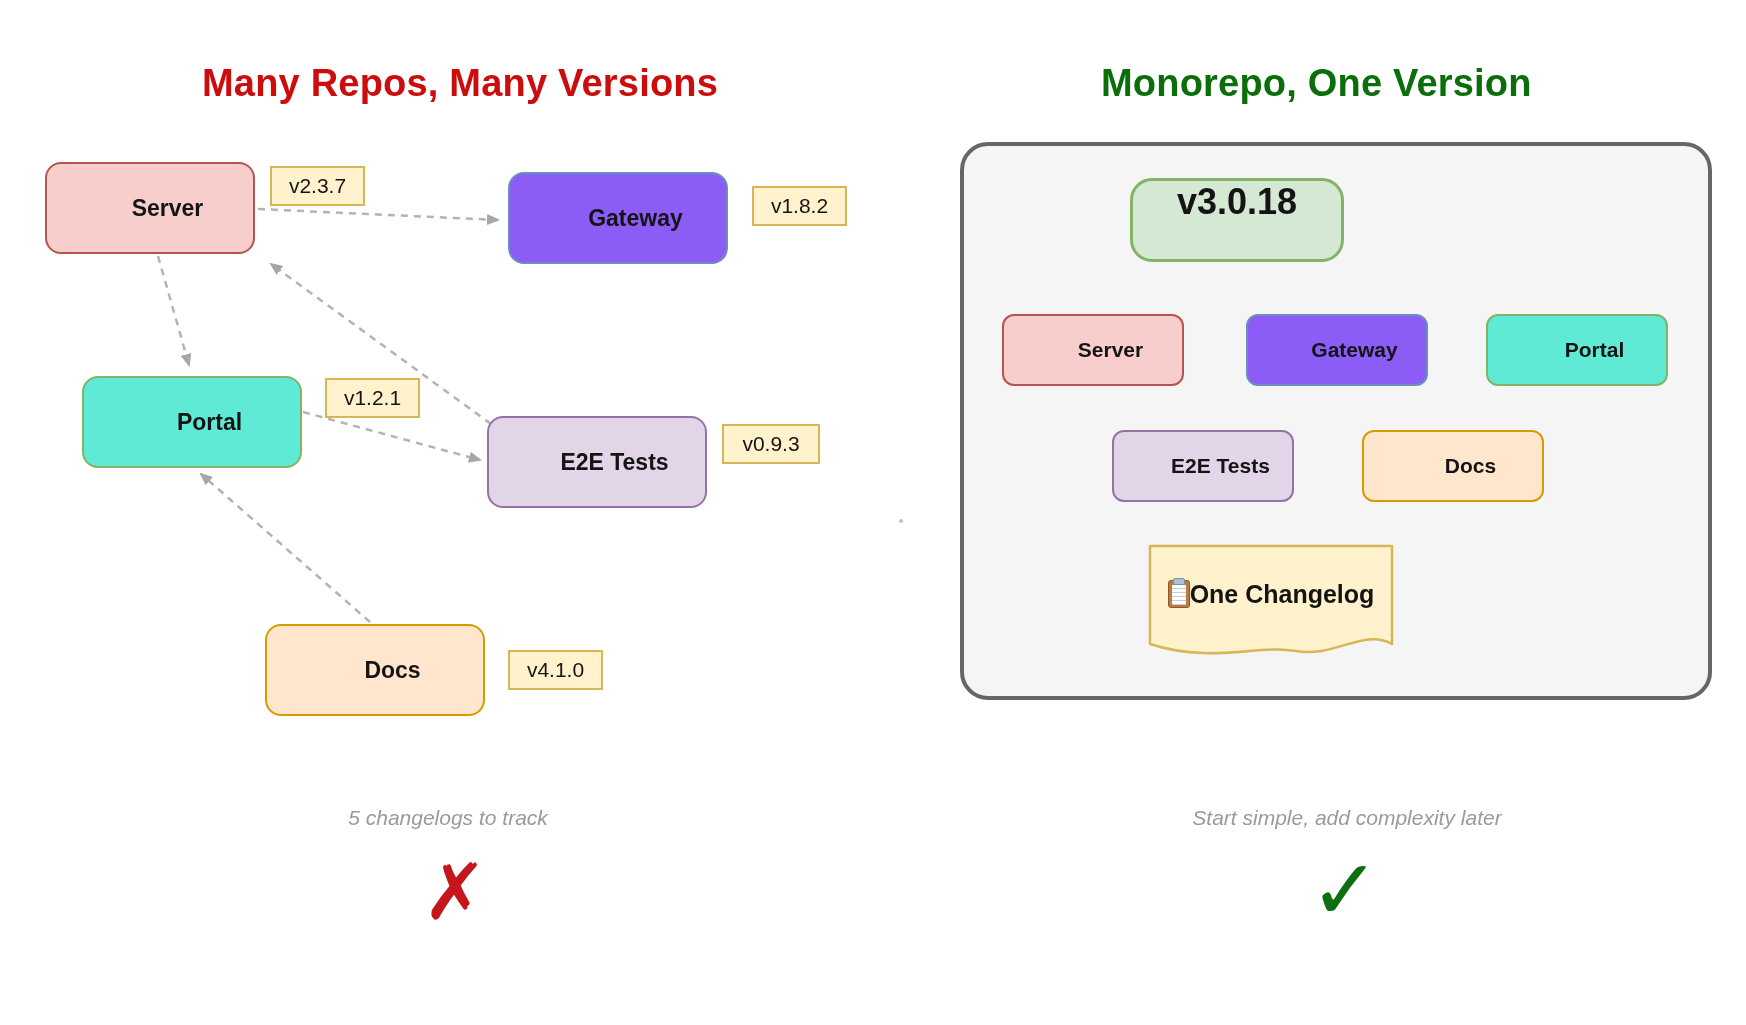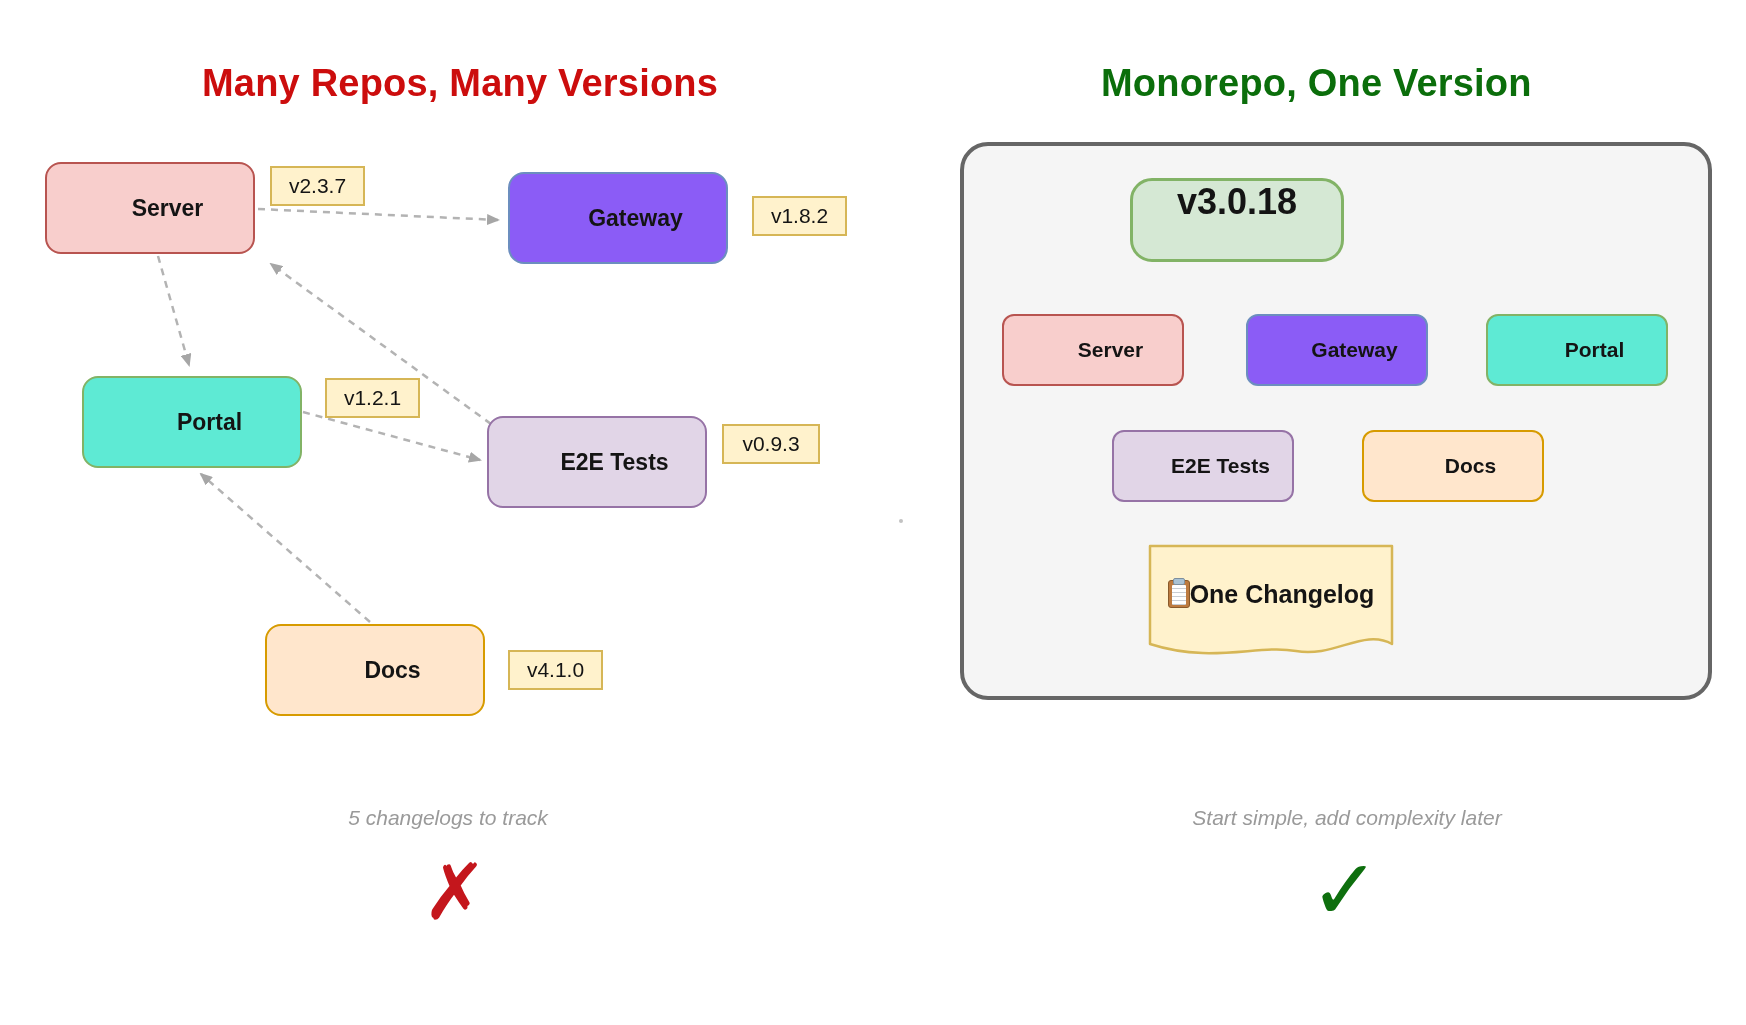--- a/index.html
+++ b/index.html
@@ -104,21 +104,21 @@
   <div class="node c-red" style="left:45px; top:162px; width:210px; height:92px;">
     <span>Server</span>
   </div>
   <div class="badge" style="left:270px; top:166px; width:95px; height:40px;">
     <span>v2.3.7</span>
   </div>
 
   <div class="node c-blue" style="left:508px; top:172px; width:220px; height:92px;">
     <span>Gateway</span>
   </div>
-  <div class="badge" style="left:752px; top:196px; width:95px; height:40px;">
+  <div class="badge" style="left:752px; top:186px; width:95px; height:40px;">
     <span>v1.8.2</span>
   </div>
 
   <div class="node c-green" style="left:82px; top:376px; width:220px; height:92px;">
     <span>Portal</span>
   </div>
   <div class="badge" style="left:325px; top:378px; width:95px; height:40px;">
     <span>v1.2.1</span>
   </div>
 

